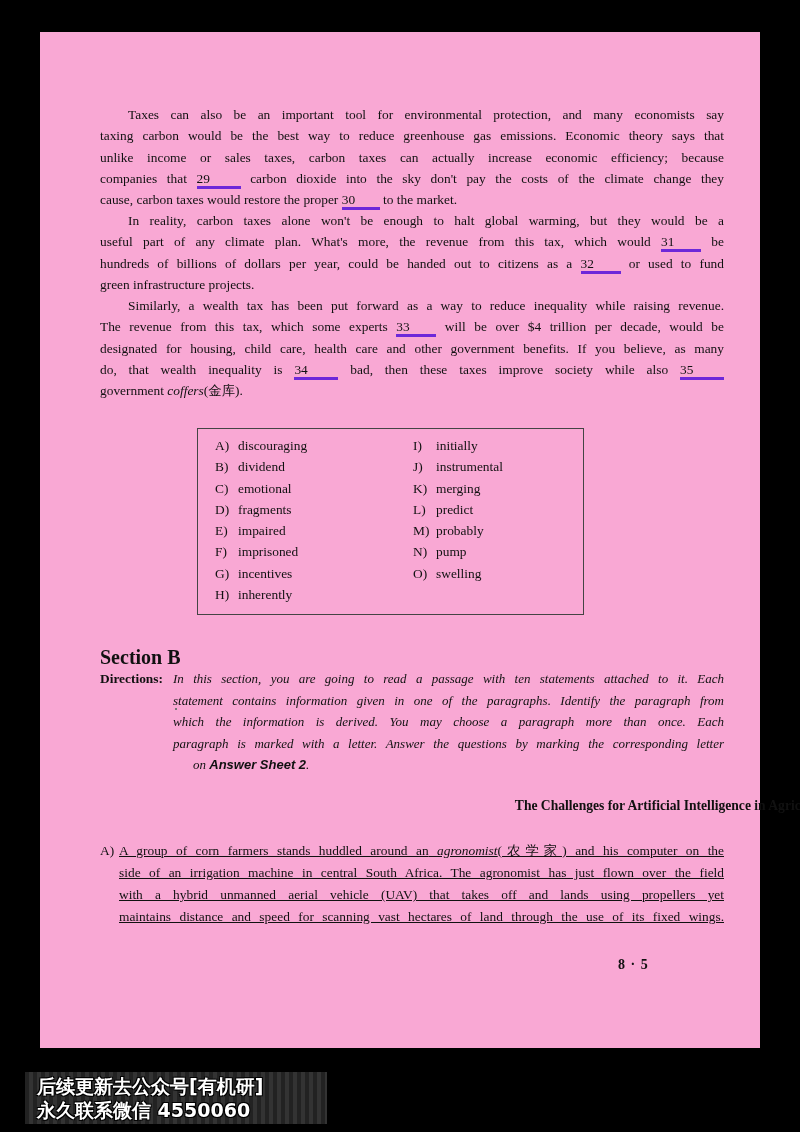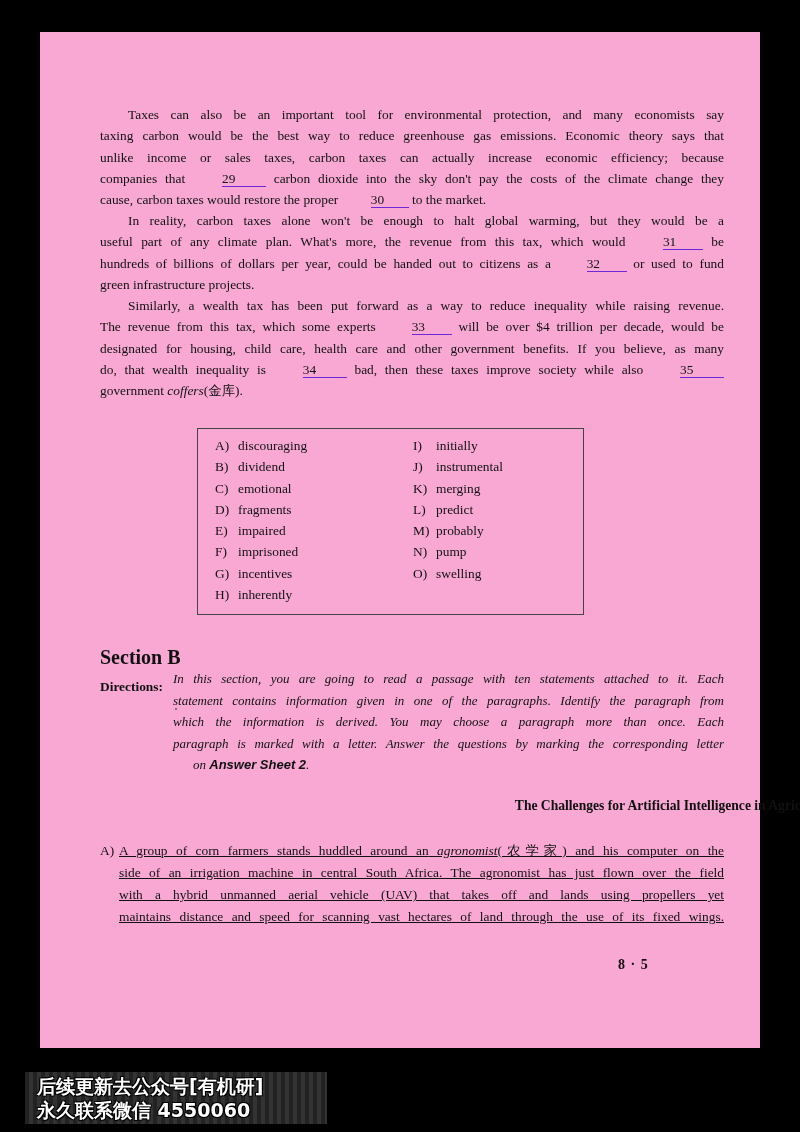--- a/index.html
+++ b/index.html
@@ -11,38 +11,38 @@
     position: absolute; left: 40px; top: 32px; width: 720px; height: 1016px; background: #f9a8d4;
   }
   .para {
     position: absolute; left: 60px; width: 624px;
     font-size: 13.4px; line-height: 21.3px; text-align: justify; text-align-last: auto;
   }
   .para .line { display: block; text-align: justify; text-align-last: justify; white-space: nowrap; }
   .para .line.last { text-align-last: left; }
   .indent { text-indent: 28px; }
   .blank {
-    display: inline-block; border-bottom: 1px solid #6d28d9; text-align: center; line-height: 15px; text-indent: 0; margin-left: 29px;
+    display: inline-block; border-bottom: 3px solid #6d28d9; text-align: center; line-height: 15px; text-indent: 0;
   }
   .wordbox {
     position: absolute; left: 157px; top: 396px; width: 385px; height: 185px;
     border: 1px solid #444;
   }
   .col { position: absolute; top: 6px; font-size: 13.4px; line-height: 21.3px; }
   .col.left { left: 17px; }
   .col.right { left: 215px; }
   .opt { display: flex; white-space: nowrap; }
   .opt .letter { width: 23px; }
   .section-title {
     position: absolute; left: 60px; top: 614px; font-weight: bold; font-size: 20px;
   }
   .directions {
     position: absolute; left: 60px; top: 636px; width: 624px; font-size: 13px; line-height: 21.5px;
   }
-  .directions .label { position: absolute; left: 0; top: 8px; font-weight: bold; font-size: 13.4px; }
+  .directions .label { position: absolute; left: 0; top: 0; font-weight: bold; font-size: 13.4px; }
   .directions .body {
     position: absolute; left: 73px; width: 551px; font-style: italic; text-align: justify;
   }
   .directions .body .line { display: block; text-align-last: justify; white-space: nowrap; }
   .directions .body .line.last { text-align-last: left; margin-left: 20px; }
   .answer-sheet { font-family: "Liberation Sans", "DejaVu Sans", sans-serif; font-weight: bold; font-style: italic; }
   .dot { position: absolute; left: 75px; top: 40px; width: 2px; height: 2px; background: #777; }
   .passage-title {
     position: absolute; left: 0; width: 796px; top: 766px; text-align: right; font-weight: bold; font-size: 13.6px;
   }

